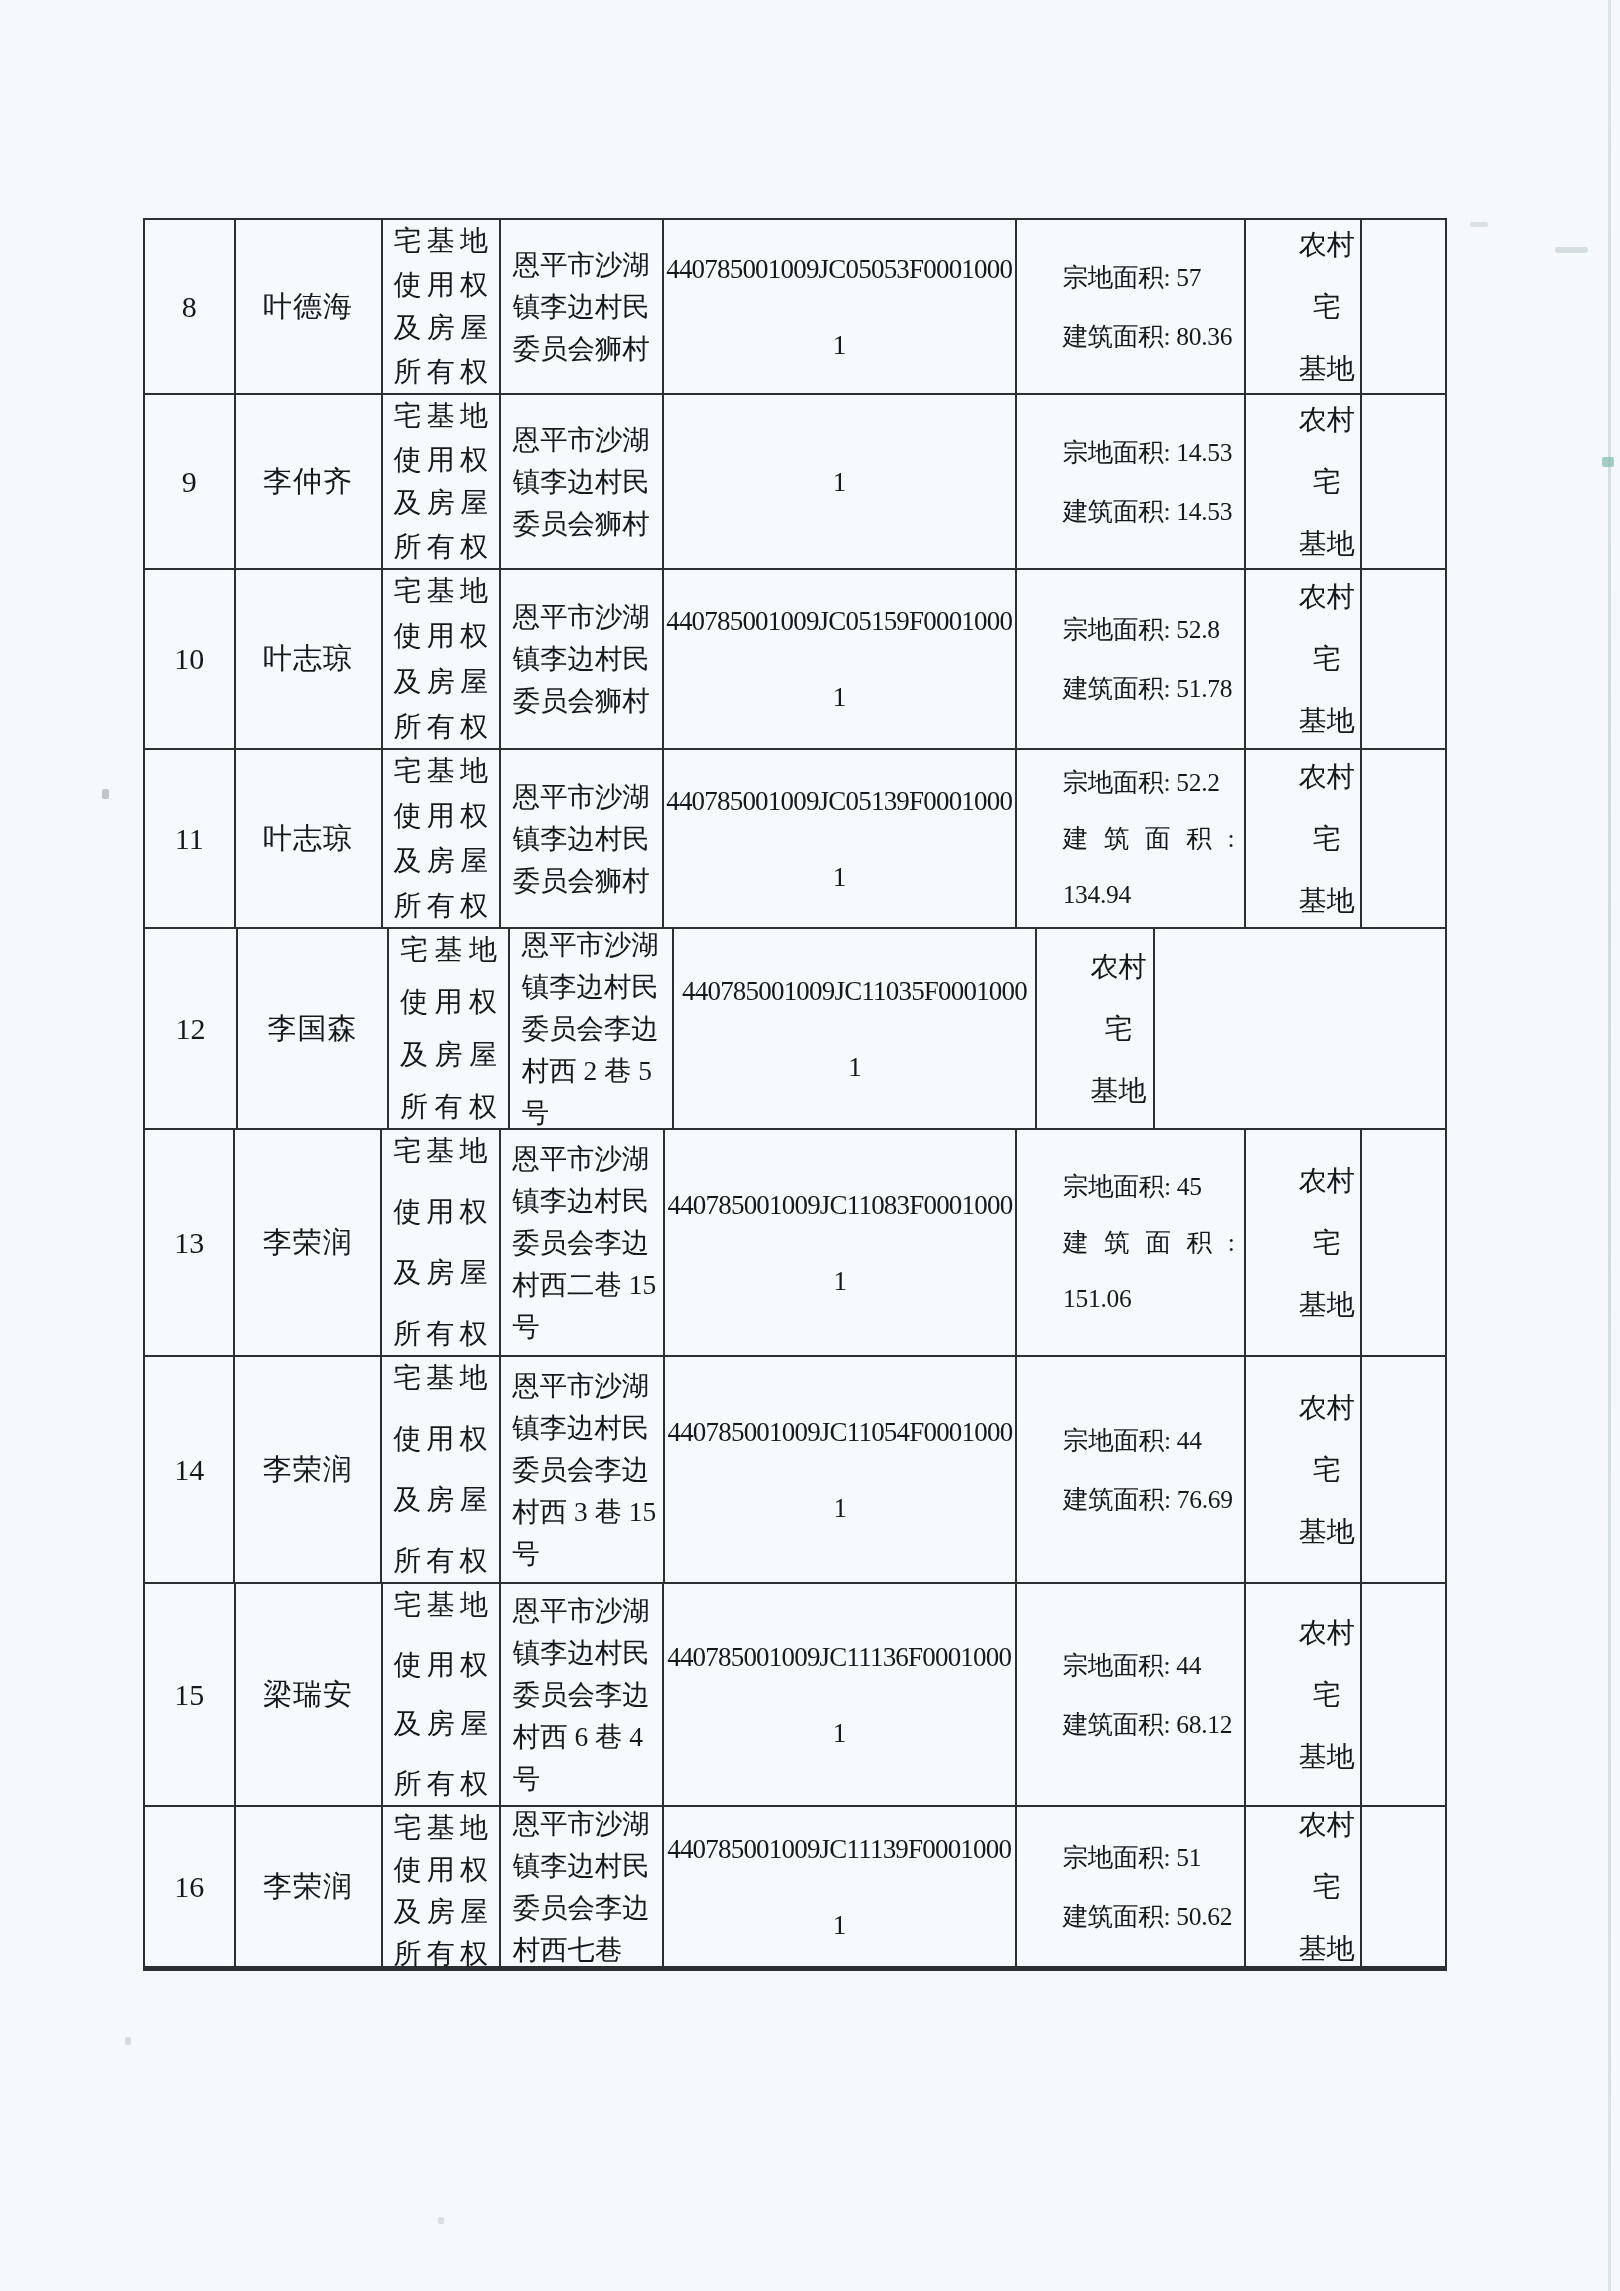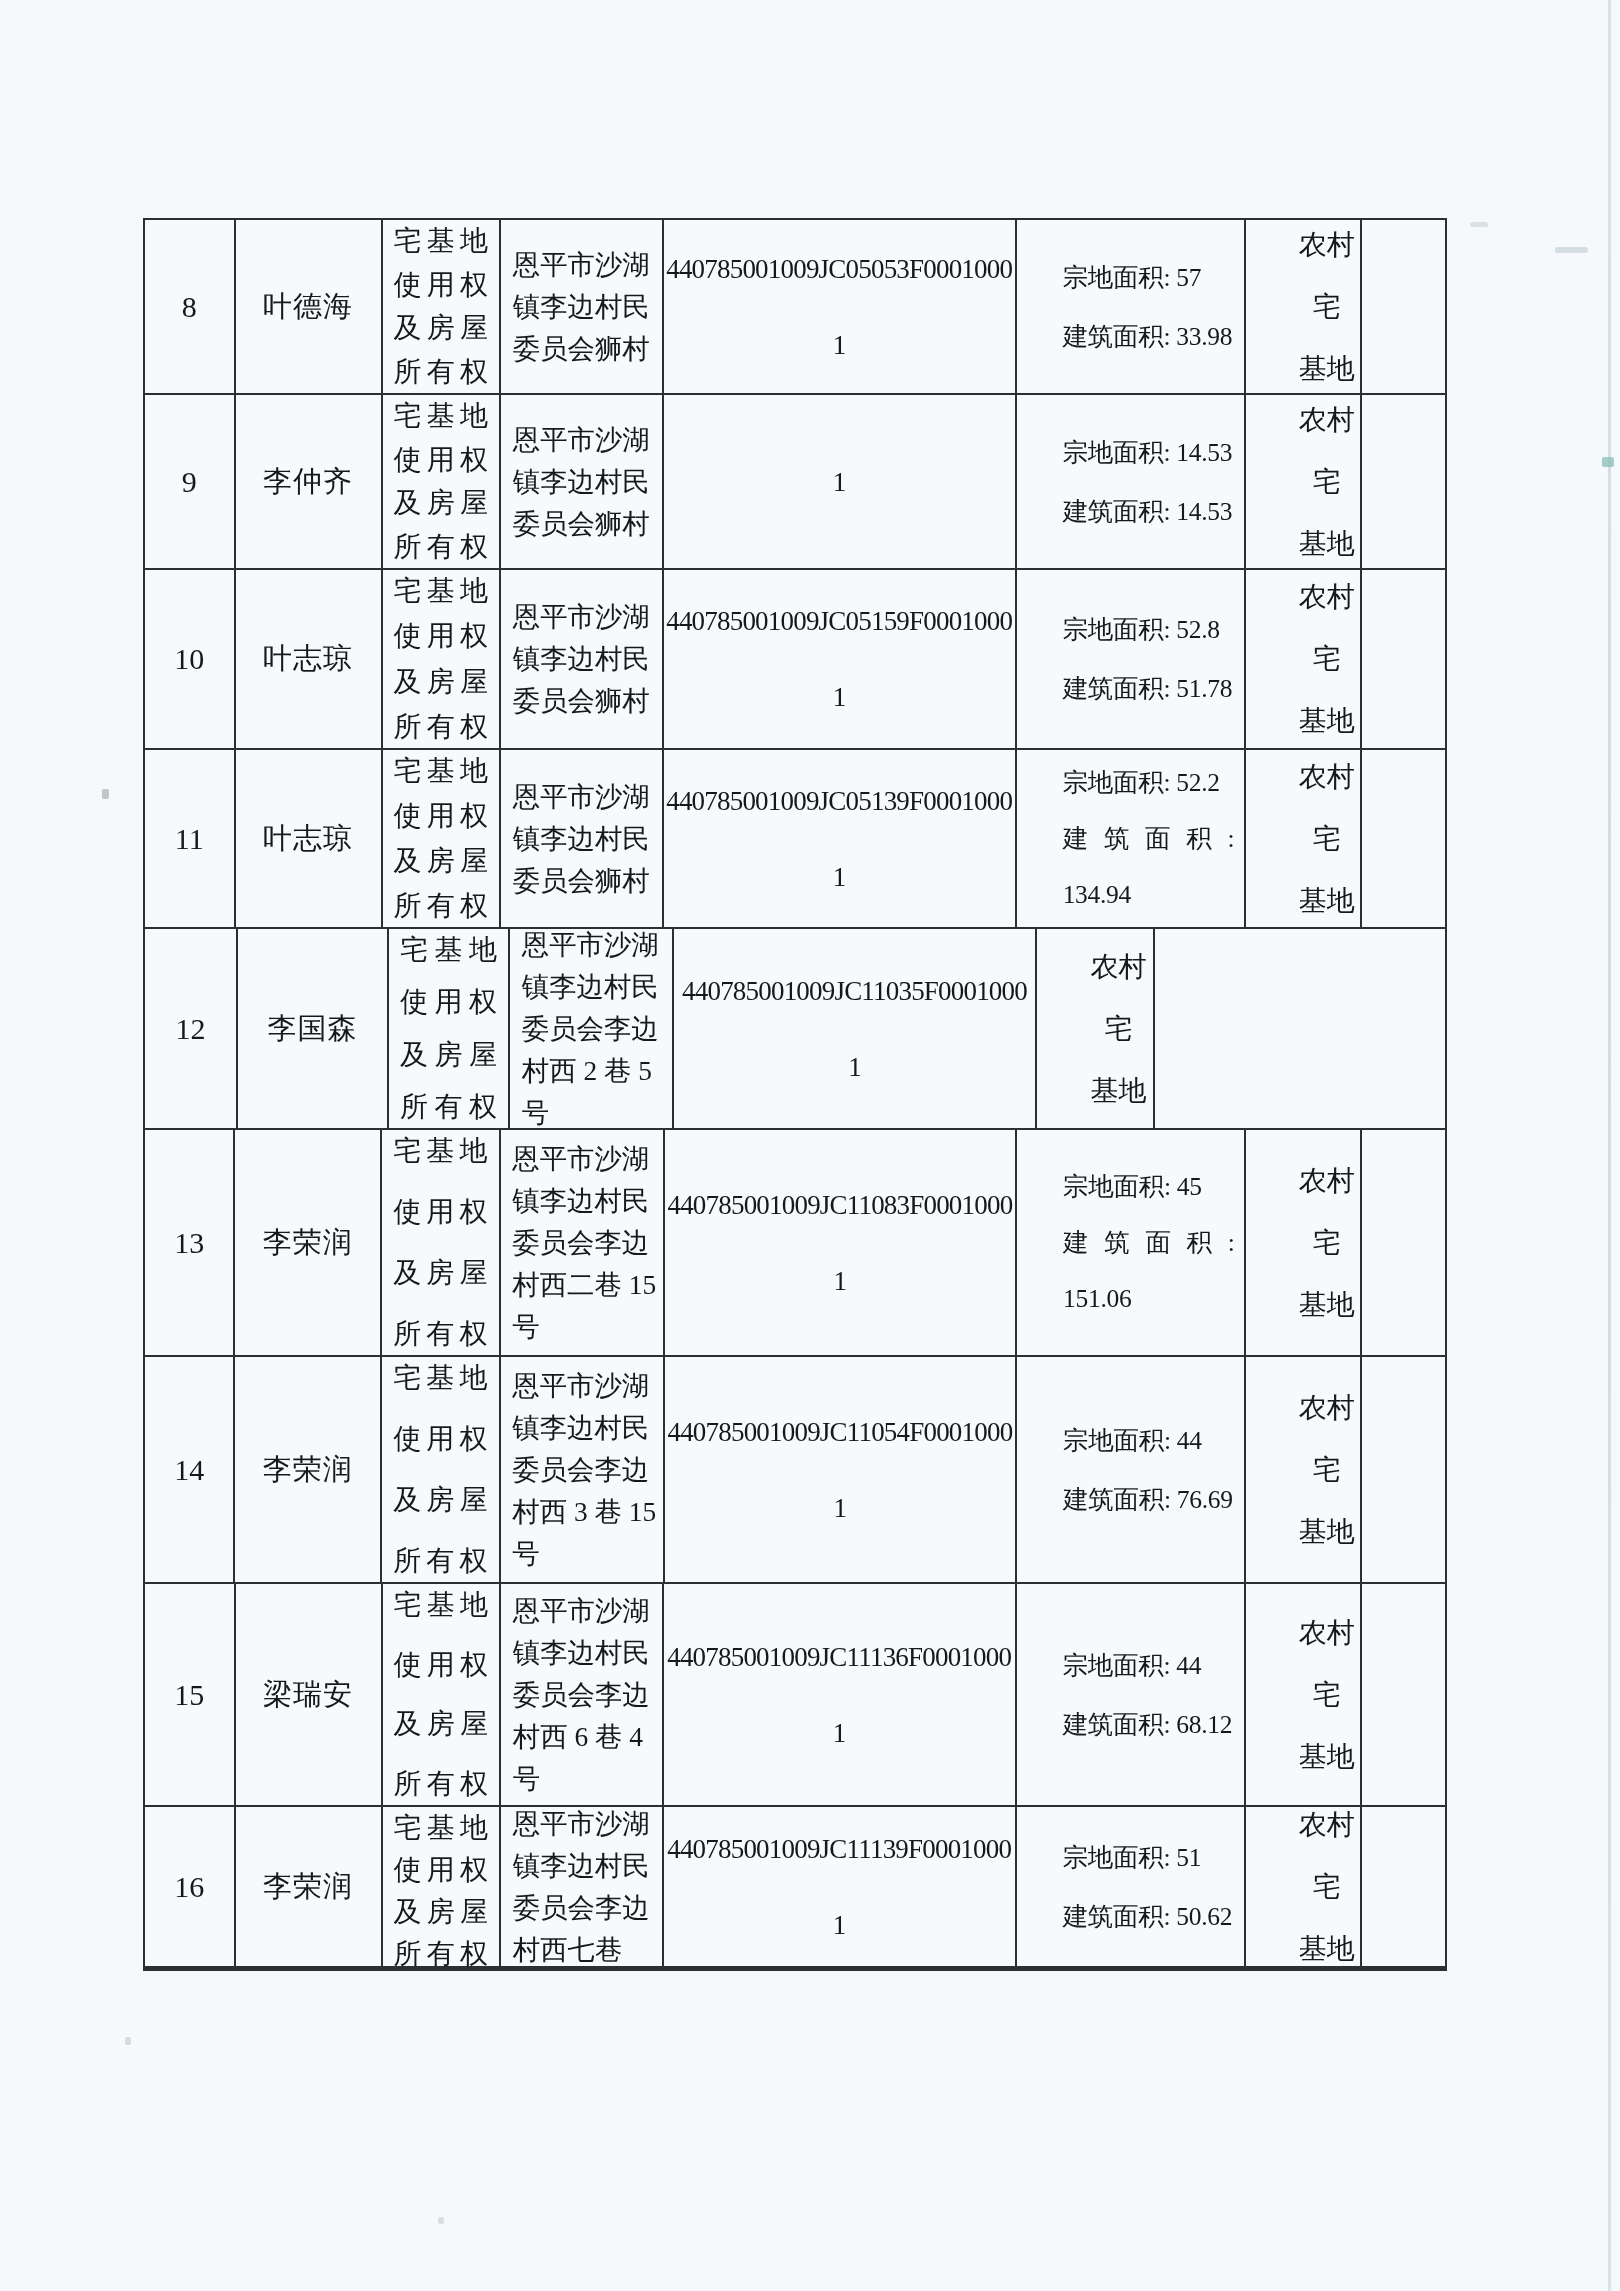--- a/index.html
+++ b/index.html
@@ -122,21 +122,21 @@
             <div class="line">恩平市沙湖</div>
             <div class="line">镇李边村民</div>
             <div class="line">委员会狮村</div>
           </div>
     <div class="t-cell c4 cell-cert">
             <div class="line">440785001009JC05053F0001000</div>
             <div class="line">1</div>
           </div>
     <div class="t-cell c5 cell-area">
             <div class="line">宗地面积: 57</div>
-            <div class="line">建筑面积: 33.98</div>
+            <div class="line">建筑面积: 80.36</div>
           </div>
     <div class="t-cell c6 cell-use">
             <div class="line">农村宅</div>
             <div class="line">基地</div>
           </div>
     <div class="t-cell c7 cell-remark"></div>
   </div>
         <div class="t-row" style="height: 173px;">
     <div class="t-cell c0 cell-no">
             <div class="line">9</div>

